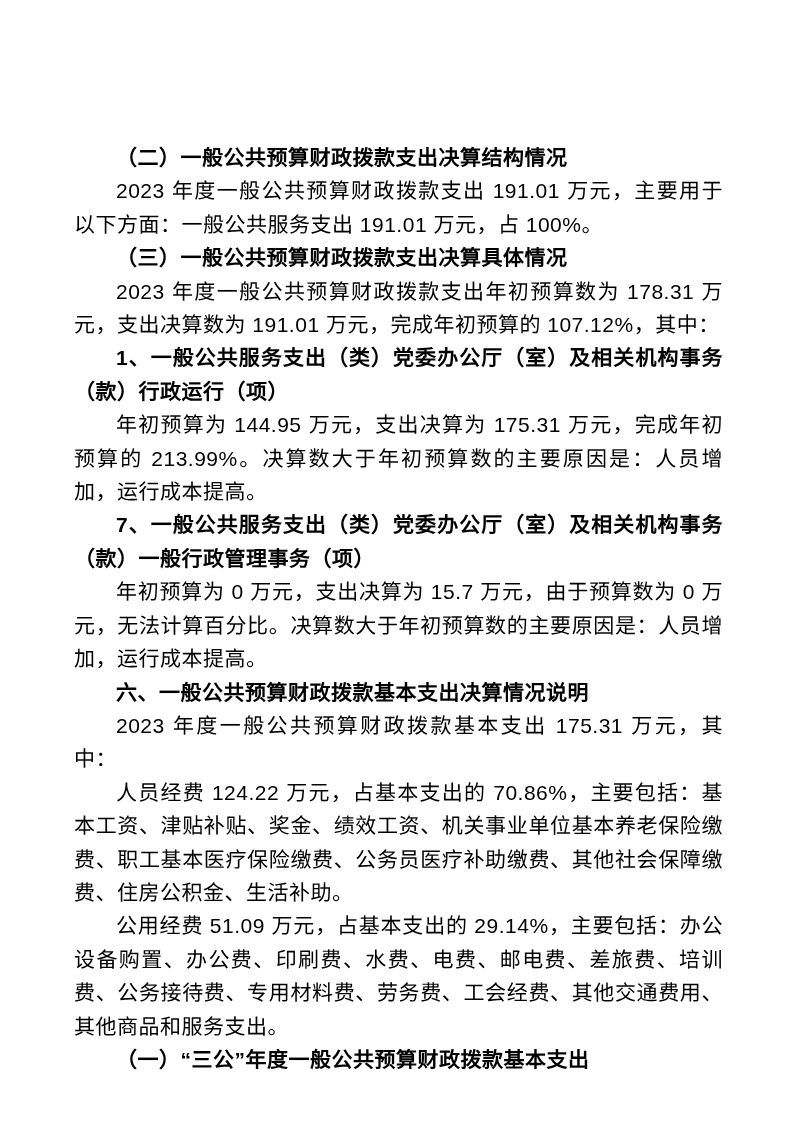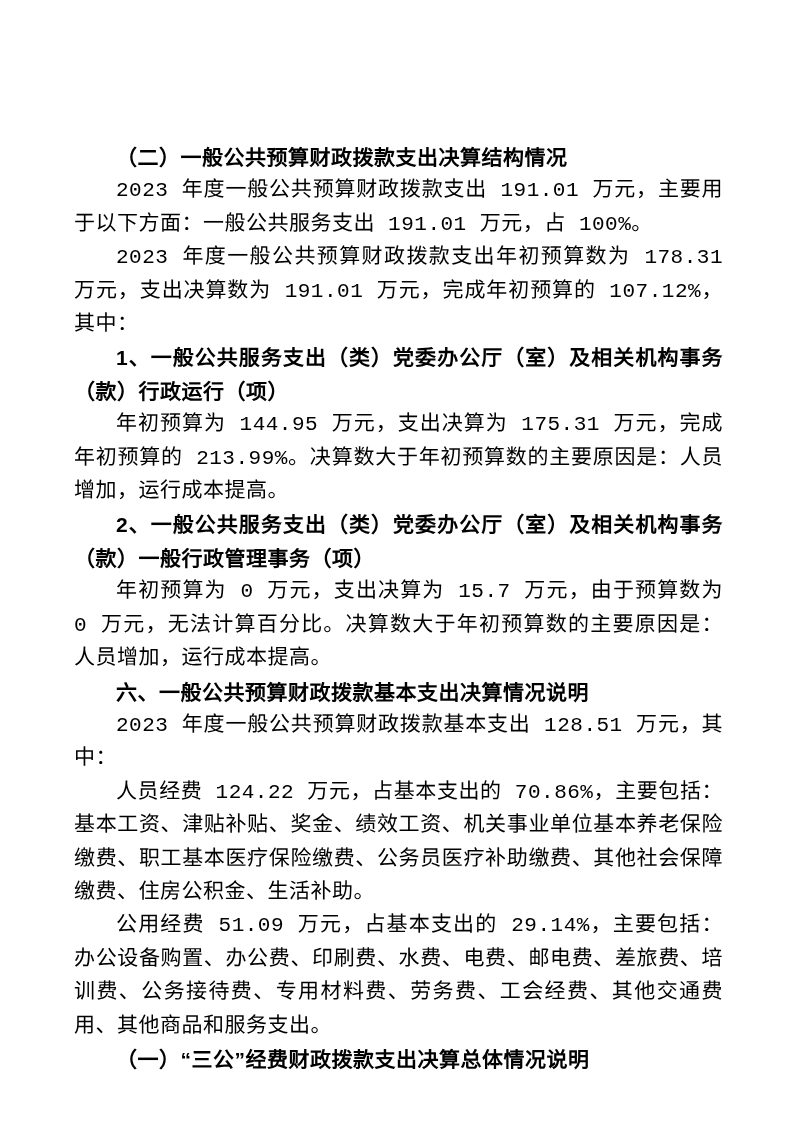--- a/index.html
+++ b/index.html
@@ -23,40 +23,41 @@
   }
   .content p {
     margin: 0;
     padding: 0;
     font-size: 21px;
     line-height: 33.4px;
     color: #000000;
     text-align: justify;
     text-indent: 2em;
     letter-spacing: 0.5px;
-    font-family: Liberation Mono, monospace;
+    font-family: Liberation Sans, sans-serif;
     word-break: break-all;
   }
   .content p.heading {
     font-weight: bold;
     font-family: "Liberation Sans", "DejaVu Sans", sans-serif;
     letter-spacing: 0.5px;
   }
 </style>
 </head>
 <body>
 
 <div class="page">
   <div class="content">
     <p class="heading">（二）一般公共预算财政拨款支出决算结构情况</p>
     <p class="body">2023 年度一般公共预算财政拨款支出 191.01 万元，主要用于以下方面：一般公共服务支出 191.01 万元，占 100%。</p>
+    <p class="heading">（三）一般公共预算财政拨款支出决算具体情况</p>
     <p class="body">2023 年度一般公共预算财政拨款支出年初预算数为 178.31 万元，支出决算数为 191.01 万元，完成年初预算的 107.12%，其中：</p>
     <p class="heading">1、一般公共服务支出（类）党委办公厅（室）及相关机构事务（款）行政运行（项）</p>
     <p class="body">年初预算为 144.95 万元，支出决算为 175.31 万元，完成年初预算的 213.99%。决算数大于年初预算数的主要原因是：人员增加，运行成本提高。</p>
-    <p class="heading">2、一般公共服务支出（类）党委办公厅（室）及相关机构事务（款）一般行政管理事务（项）</p>
+    <p class="heading">7、一般公共服务支出（类）党委办公厅（室）及相关机构事务（款）一般行政管理事务（项）</p>
     <p class="body">年初预算为 0 万元，支出决算为 15.7 万元，由于预算数为 0 万元，无法计算百分比。决算数大于年初预算数的主要原因是：人员增加，运行成本提高。</p>
     <p class="heading">六、一般公共预算财政拨款基本支出决算情况说明</p>
-    <p class="body">2023 年度一般公共预算财政拨款基本支出 128.51 万元，其中：</p>
+    <p class="body">2023 年度一般公共预算财政拨款基本支出 175.31 万元，其中：</p>
     <p class="body">人员经费 124.22 万元，占基本支出的 70.86%，主要包括：基本工资、津贴补贴、奖金、绩效工资、机关事业单位基本养老保险缴费、职工基本医疗保险缴费、公务员医疗补助缴费、其他社会保障缴费、住房公积金、生活补助。</p>
     <p class="body">公用经费 51.09 万元，占基本支出的 29.14%，主要包括：办公设备购置、办公费、印刷费、水费、电费、邮电费、差旅费、培训费、公务接待费、专用材料费、劳务费、工会经费、其他交通费用、其他商品和服务支出。</p>
-    <p class="heading">（一）“三公”经费财政拨款支出决算总体情况说明</p>
+    <p class="heading">（一）“三公”年度一般公共预算财政拨款基本支出</p>
   </div>
 </div>
 
 </body></html>

